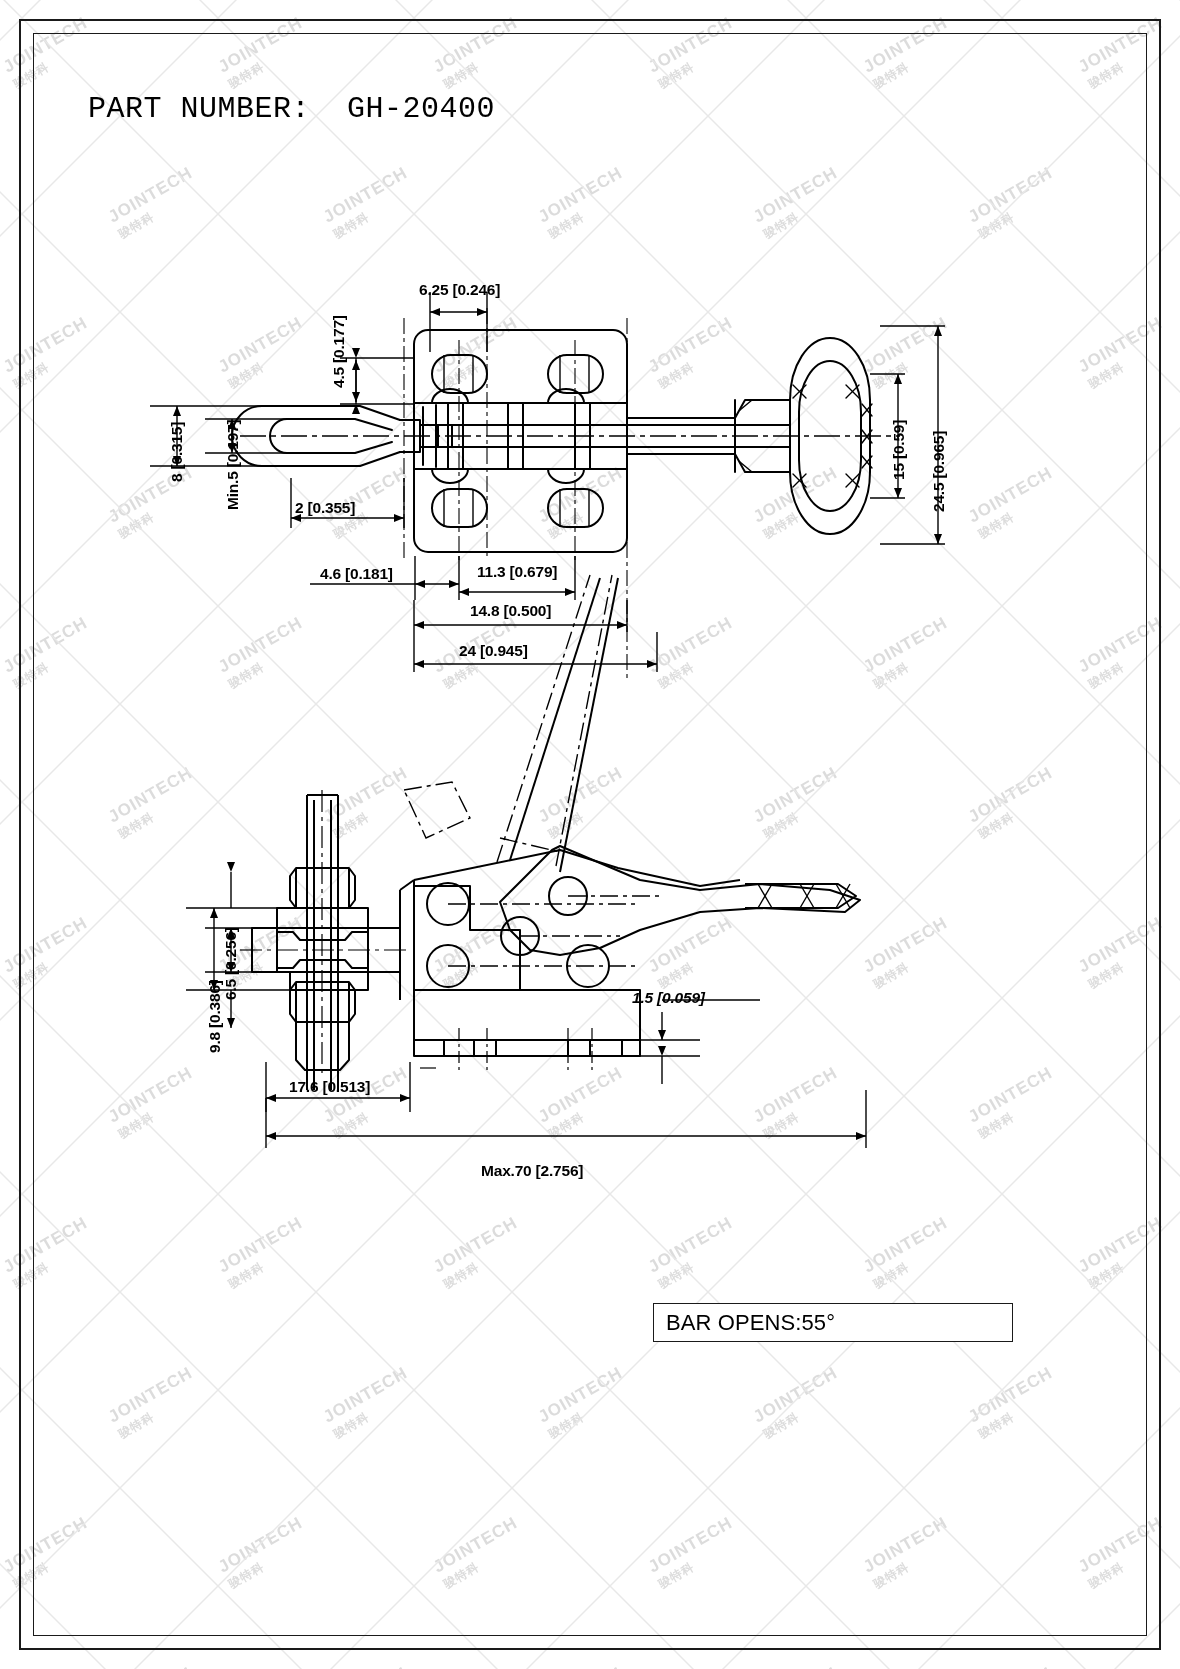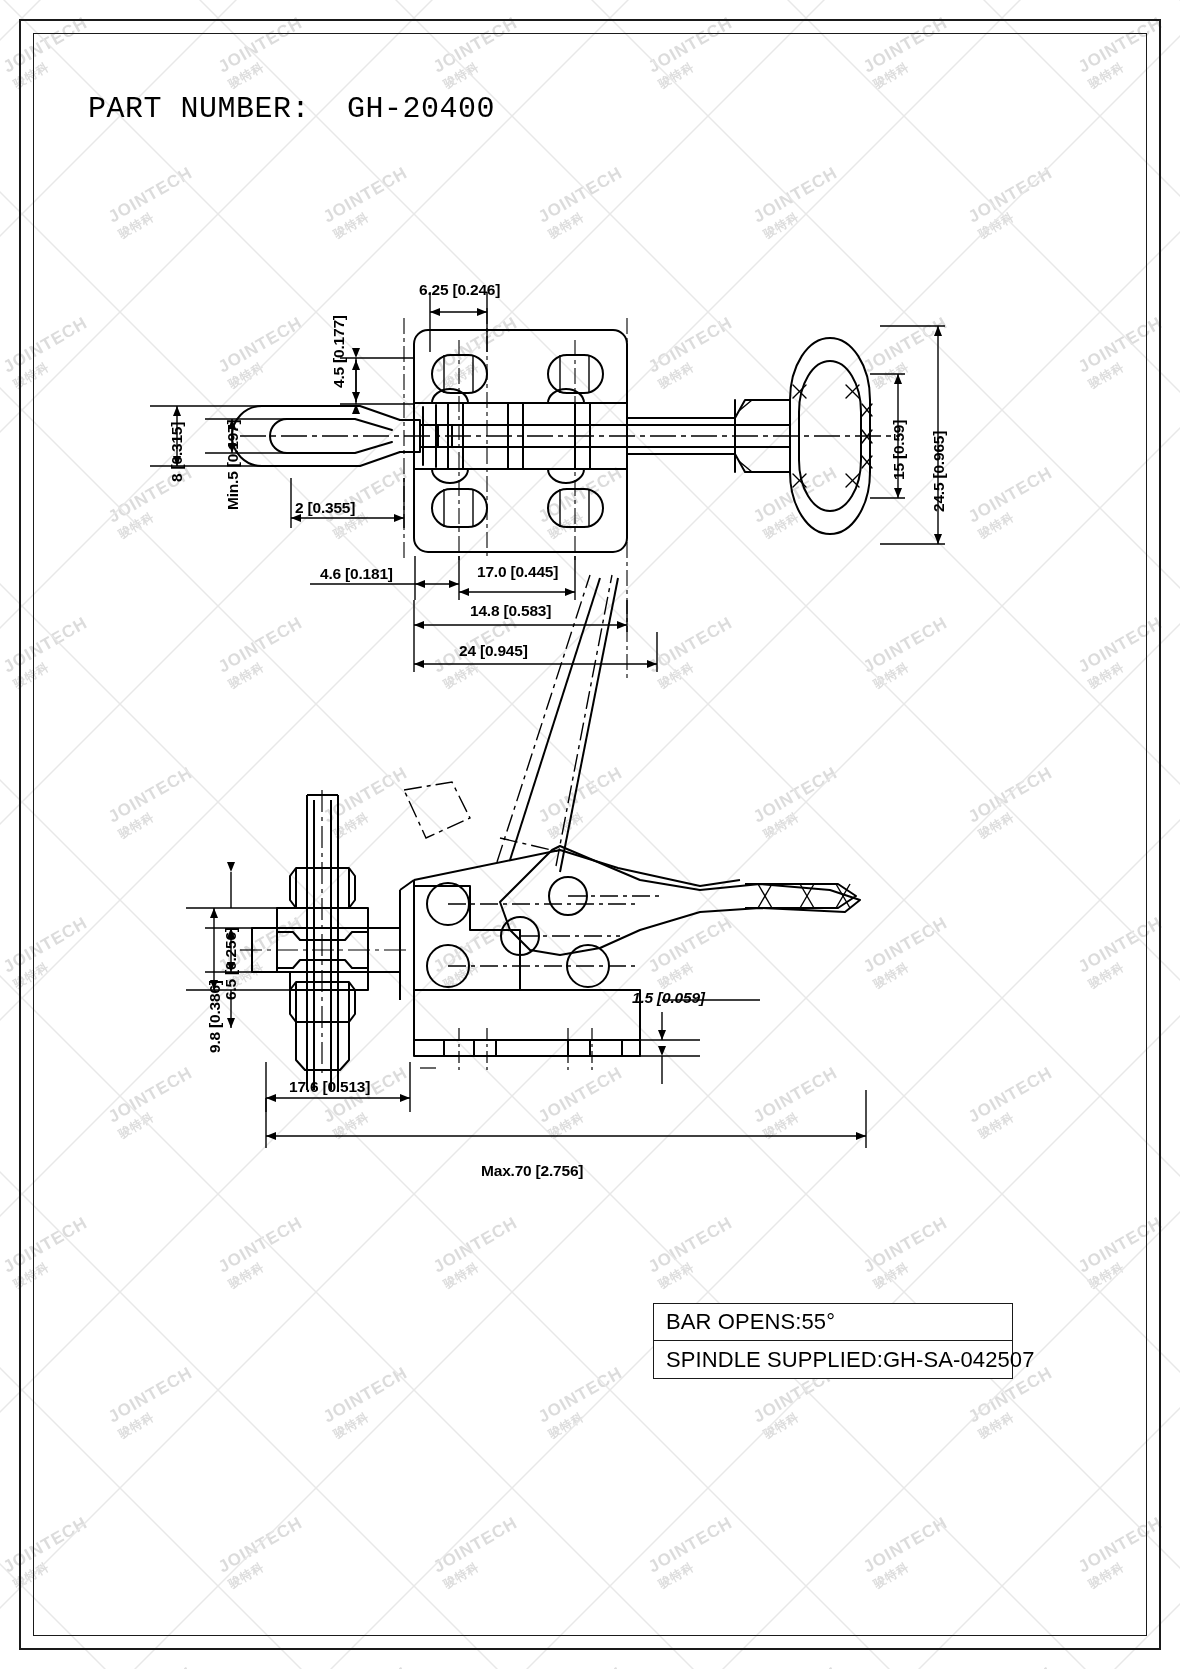--- a/index.html
+++ b/index.html
@@ -496,34 +496,31 @@
       <path d="M266 1136 L866 1136" marker-start="url(#arR)" marker-end="url(#ar)"></path>
     </g>
   </svg>
 
   <div class="dim" style="left:419px;top:281px;">6.25 [0.246]</div>
   <div class="dim v" style="left:330px;top:388px;">4.5 [0.177]</div>
   <div class="dim v" style="left:168px;top:482px;">8 [0.315]</div>
   <div class="dim v" style="left:224px;top:510px;">Min.5 [0.197]</div>
   <div class="dim" style="left:295px;top:499px;">2 [0.355]</div>
   <div class="dim" style="left:320px;top:565px;">4.6 [0.181]</div>
-  <div class="dim" style="left:477px;top:563px;">17.0 [0.445]</div>
-  <div class="dim" style="left:470px;top:602px;">14.8 [0.583]</div>
+  <div class="dim" style="left:477px;top:563px;">11.3 [0.679]</div>
+  <div class="dim" style="left:470px;top:602px;">14.8 [0.500]</div>
   <div class="dim" style="left:459px;top:642px;">24 [0.945]</div>
   <div class="dim v" style="left:890px;top:480px;">15 [0.59]</div>
   <div class="dim v" style="left:930px;top:512px;">24.5 [0.965]</div>
 
   <div class="dim v" style="left:222px;top:1000px;">6.5 [0.256]</div>
   <div class="dim v" style="left:206px;top:1053px;">9.8 [0.386]</div>
   <div class="dim" style="left:632px;top:989px;font-style:italic;">1.5 [0.059]</div>
   <div class="dim" style="left:289px;top:1078px;">17.6 [0.513]</div>
   <div class="dim" style="left:481px;top:1162px;">Max.70 [2.756]</div>
 
   <div id="notes">
     <div class="row">
       <span>BAR OPENS:55°</span>
     </div>
-    <div class="row">
-      <span>SPINDLE SUPPLIED:GH-SA-042507</span>
-    </div>
   </div>
 
 </div>
 
 </body></html>

